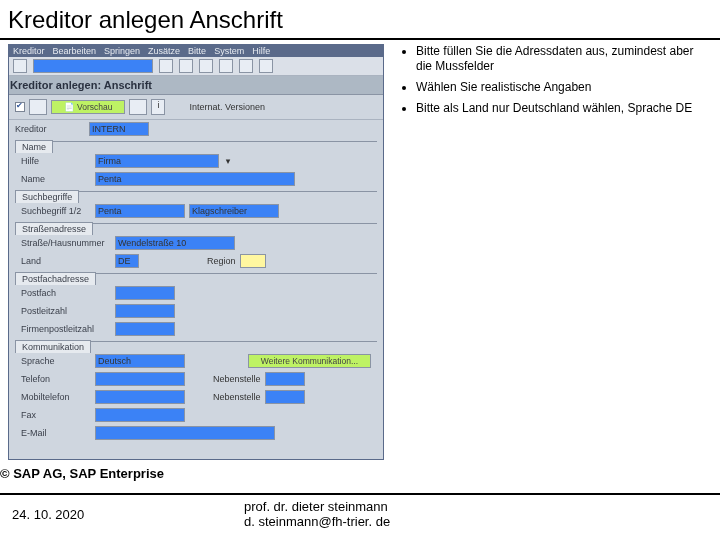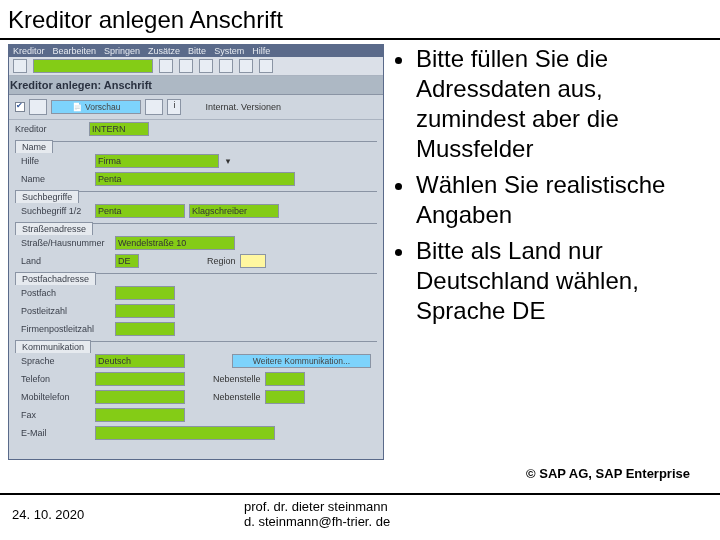--- a/index.html
+++ b/index.html
@@ -69,21 +69,21 @@
   }
   .sap-subtoolbar .tb-icon { width: 18px; height: 16px; }
   .vrow {
     display: flex;
     align-items: center;
     gap: 4px;
     padding: 2px 6px;
   }
   .vlabel { width: 70px; color: #3a3f4a; }
   .vfield {
-    background: #84cc16;
+    background: #3b82f6;
     border: 1px solid #8a94a4;
     height: 14px;
     padding: 0 2px;
     font-size: 9px;
     display: inline-flex;
     align-items: center;
   }
   .vtab {
     background: #e6eaef;
     border: 1px solid #8a94a4;
@@ -91,23 +91,23 @@
     padding: 1px 6px;
     font-size: 9px;
     color: #3a3f4a;
   }
   .group {
     margin: 3px 6px 0;
     border-top: 1px solid #8a94a4;
     padding-top: 0;
   }
   .btn-like {
-    background: #7dd3fc;
+    background: #bef264;
     border: 1px solid #8a94a4;
-    padding: 1px 20px;
+    padding: 1px 12px;
     font-size: 8.5px;
     color: #444;
   }
   .check {
     width: 10px; height: 10px;
     border: 1px solid #7a8494;
     background: #fff;
     display: inline-block;
     position: relative;
   }
@@ -115,30 +115,29 @@
     content: "✔";
     position: absolute;
     font-size: 8px;
     top: -2px; left: 0;
     color: #33589a;
   }
   .highlight { background: #fff7a0; }
   .bullets {
     width: 320px;
     padding-left: 12px;
-    font-size: 24px;
+    font-size: 12px;
     line-height: 1.25;
   }
   .bullets li {
     list-style: disc;
     margin-left: 20px;
     margin-bottom: 6px;
   }
   .copyright {
-    text-align: right;
     font-weight: bold;
     font-size: 13px;
     padding: 6px 30px 0 0;
     clear: both;
   }
   .footer {
     position: absolute;
     bottom: 10px;
     left: 0; right: 0;
     border-top: 2px solid #000;

